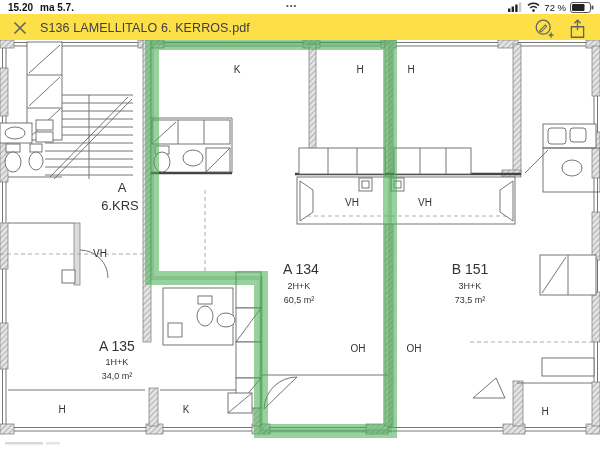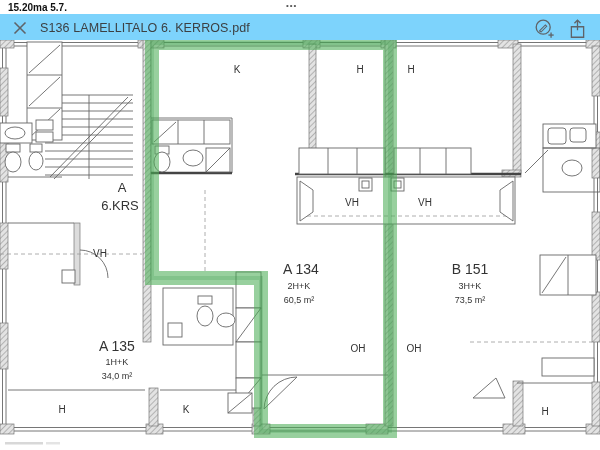--- a/index.html
+++ b/index.html
@@ -6,27 +6,27 @@
   body{
     width:600px;height:450px;background:#ffffff;
     font-family:"Liberation Sans", sans-serif;
     position:relative;overflow:hidden;color:#222;
   }
   
   .status-bar{
     position:absolute;top:0;left:0;width:600px;height:14px;
     display:flex;align-items:center;font-size:10px;font-weight:700;color:#111;
   }
-  .status-left{display:flex;margin-left:8px;}
+  .status-left{display:flex;gap:7px;margin-left:8px;}
   .status-dots{position:absolute;left:286px;top:1px;font-size:8px;color:#555;letter-spacing:1px;font-weight:400;}
   .status-right{position:absolute;right:6px;top:0;display:flex;align-items:center;gap:4px;height:14px;}
   .pct{font-weight:400;font-size:9.5px;}
   
   .toolbar{
-    position:absolute;top:14px;left:0;width:600px;height:28px;background:#7dd3fc;
+    position:absolute;top:14px;left:0;width:600px;height:28px;background:#fde047;
     display:flex;align-items:center;
   }
   .close-btn{width:14px;height:14px;margin-left:13px;cursor:pointer;flex:0 0 auto;}
   .doc-title{margin-left:13px;font-size:12.5px;color:#3c4043;letter-spacing:.1px;}
   .toolbar-spacer{flex:1;}
   .tb-icon{width:21px;height:21px;margin-right:12px;cursor:pointer;flex:0 0 auto;}
   
   .plan-wrap{position:absolute;top:40px;left:0;width:600px;height:410px;background:#fff;}
   text.lbl{fill:#333;font-family:"Liberation Sans",sans-serif;text-anchor:middle;}
   text.lg{font-size:14px;}
@@ -40,20 +40,39 @@
 </style>
 </head>
 <body>
 
 <div class="status-bar">
   <div class="status-left">
     <span>15.20</span>
     <span>ma 5.7.</span>
   </div>
   <span class="status-dots">•••</span>
+  <div class="status-right">
+    <svg width="15" height="10" viewBox="0 0 15 10">
+      <rect x="0" y="6.5" width="2.4" height="3.5" fill="#222"></rect>
+      <rect x="3.6" y="4.5" width="2.4" height="5.5" fill="#222"></rect>
+      <rect x="7.2" y="2.5" width="2.4" height="7.5" fill="#222"></rect>
+      <rect x="10.8" y="0.5" width="2.4" height="9.5" fill="#c9c9c9"></rect>
+    </svg>
+    <svg width="13" height="10" viewBox="0 0 13 10">
+      <path d="M1,3.4 A8,8 0 0 1 12,3.4" stroke="#222" stroke-width="1.5" fill="none"></path>
+      <path d="M3.2,5.9 A5,5 0 0 1 9.8,5.9" stroke="#222" stroke-width="1.5" fill="none"></path>
+      <circle cx="6.5" cy="8.6" r="1.3" fill="#222"></circle>
+    </svg>
+    <span class="pct">72 %</span>
+    <svg width="24" height="11" viewBox="0 0 24 11">
+      <rect x="0.5" y="0.5" width="20" height="10" rx="2.5" stroke="#555" fill="none"></rect>
+      <rect x="2" y="2" width="12.5" height="7" rx="1.2" fill="#222"></rect>
+      <rect x="21.5" y="3.5" width="2" height="4" rx="1" fill="#555"></rect>
+    </svg>
+  </div>
 </div>
 
 <div class="toolbar">
   <svg class="close-btn" viewBox="0 0 14 14">
     <line x1="1.5" y1="1.5" x2="12.5" y2="12.5" stroke="#5f6368" stroke-width="1.6"></line>
     <line x1="12.5" y1="1.5" x2="1.5" y2="12.5" stroke="#5f6368" stroke-width="1.6"></line>
   </svg>
   <span class="doc-title">S136 LAMELLITALO 6. KERROS.pdf</span>
   <div class="toolbar-spacer"></div>
   <svg class="tb-icon" viewBox="0 0 24 24">

